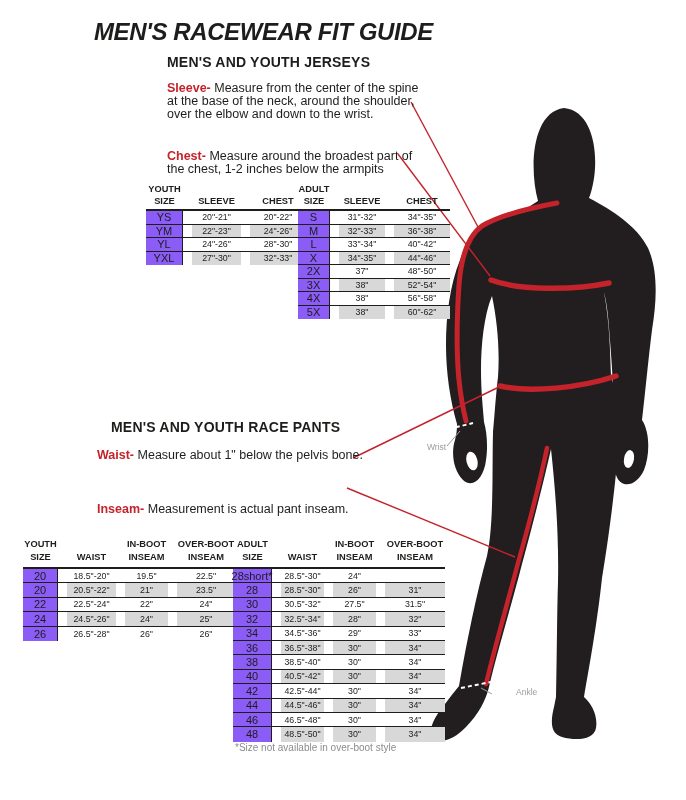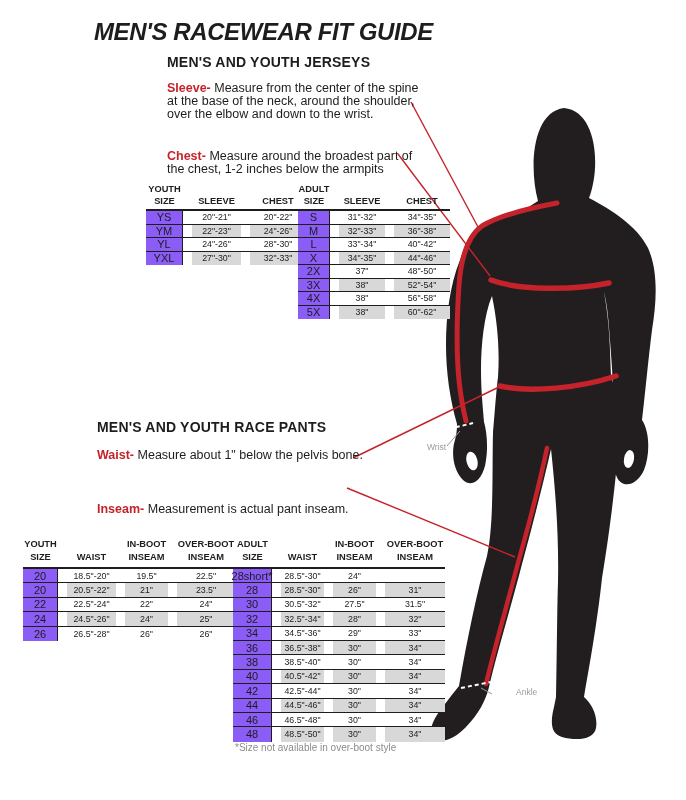--- a/index.html
+++ b/index.html
@@ -15,21 +15,21 @@
   .title{
     left:94px;top:18px;
     font-size:24px;font-weight:bold;font-style:italic;
     letter-spacing:-0.4px;
     white-space:nowrap;
   }
   .sec-head{
     font-size:14px;font-weight:bold;letter-spacing:0.2px;white-space:nowrap;
   }
   .jersey-head{left:167px;top:54px;}
-  .pants-head{left:97px;top:419px;}
+  .pants-head{left:111px;top:419px;}
   .para{
     font-size:12.5px;line-height:13px;
   }
   .sleeve-para{left:167px;top:82px;width:252px;}
   .chest-para{left:167px;top:150px;width:252px;}
   .one-line{white-space:nowrap;font-size:12.5px;}
   .waist-line{left:97px;top:448px;}
   .inseam-line{left:97px;top:502px;}
   .red-label{color:#c4232b;font-weight:bold;}
   

